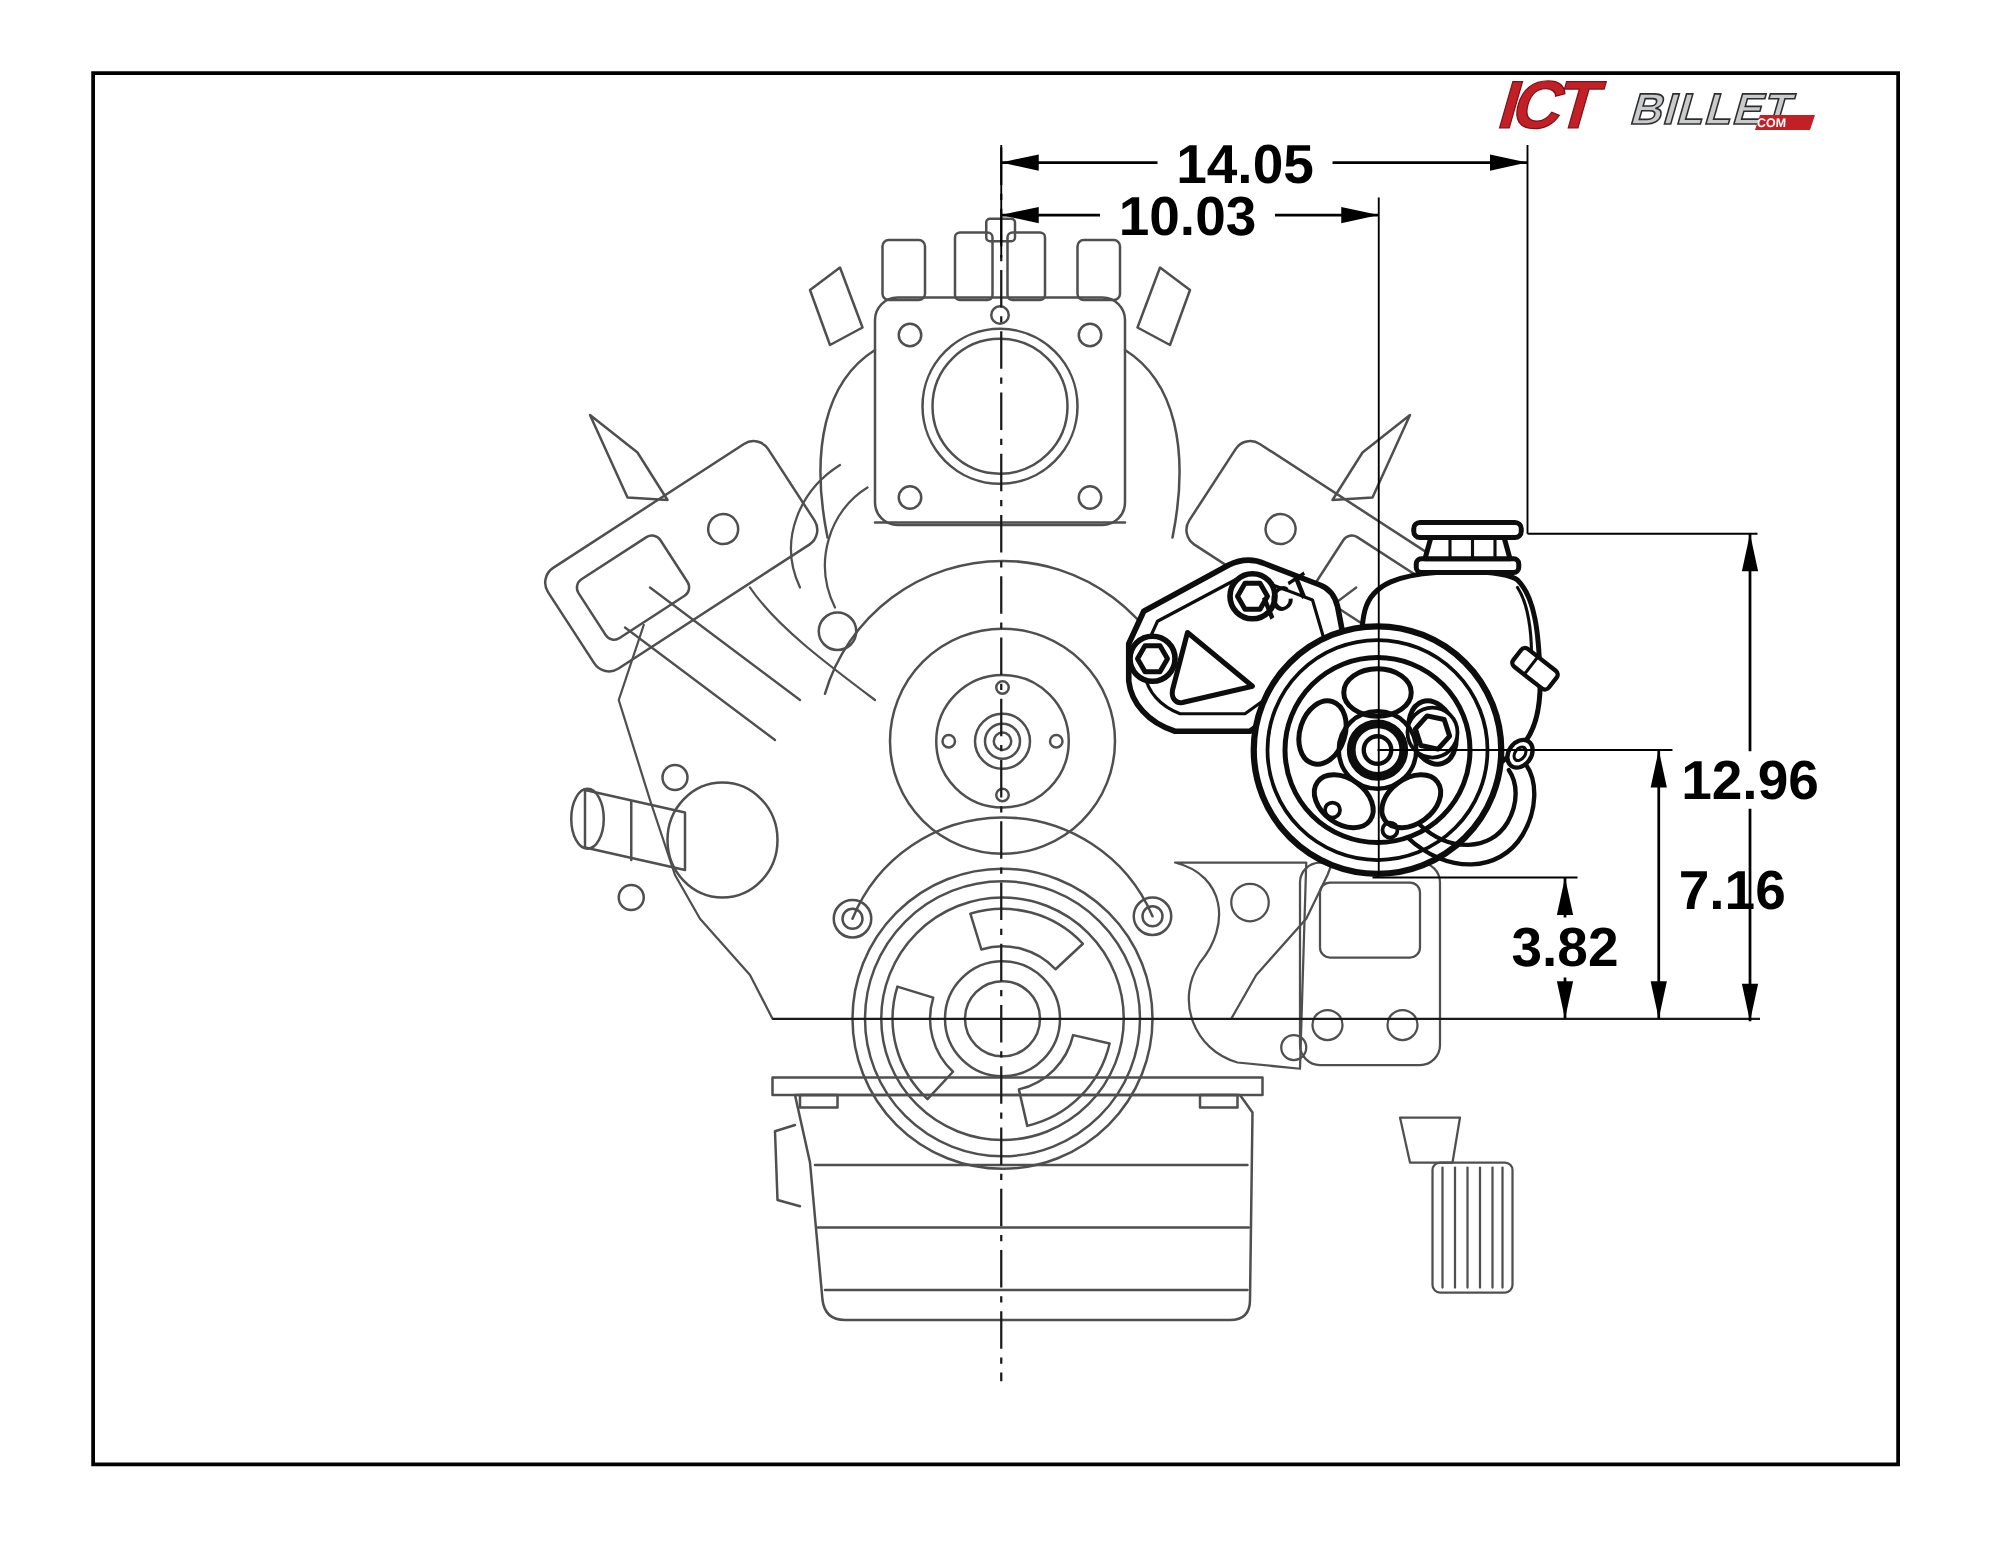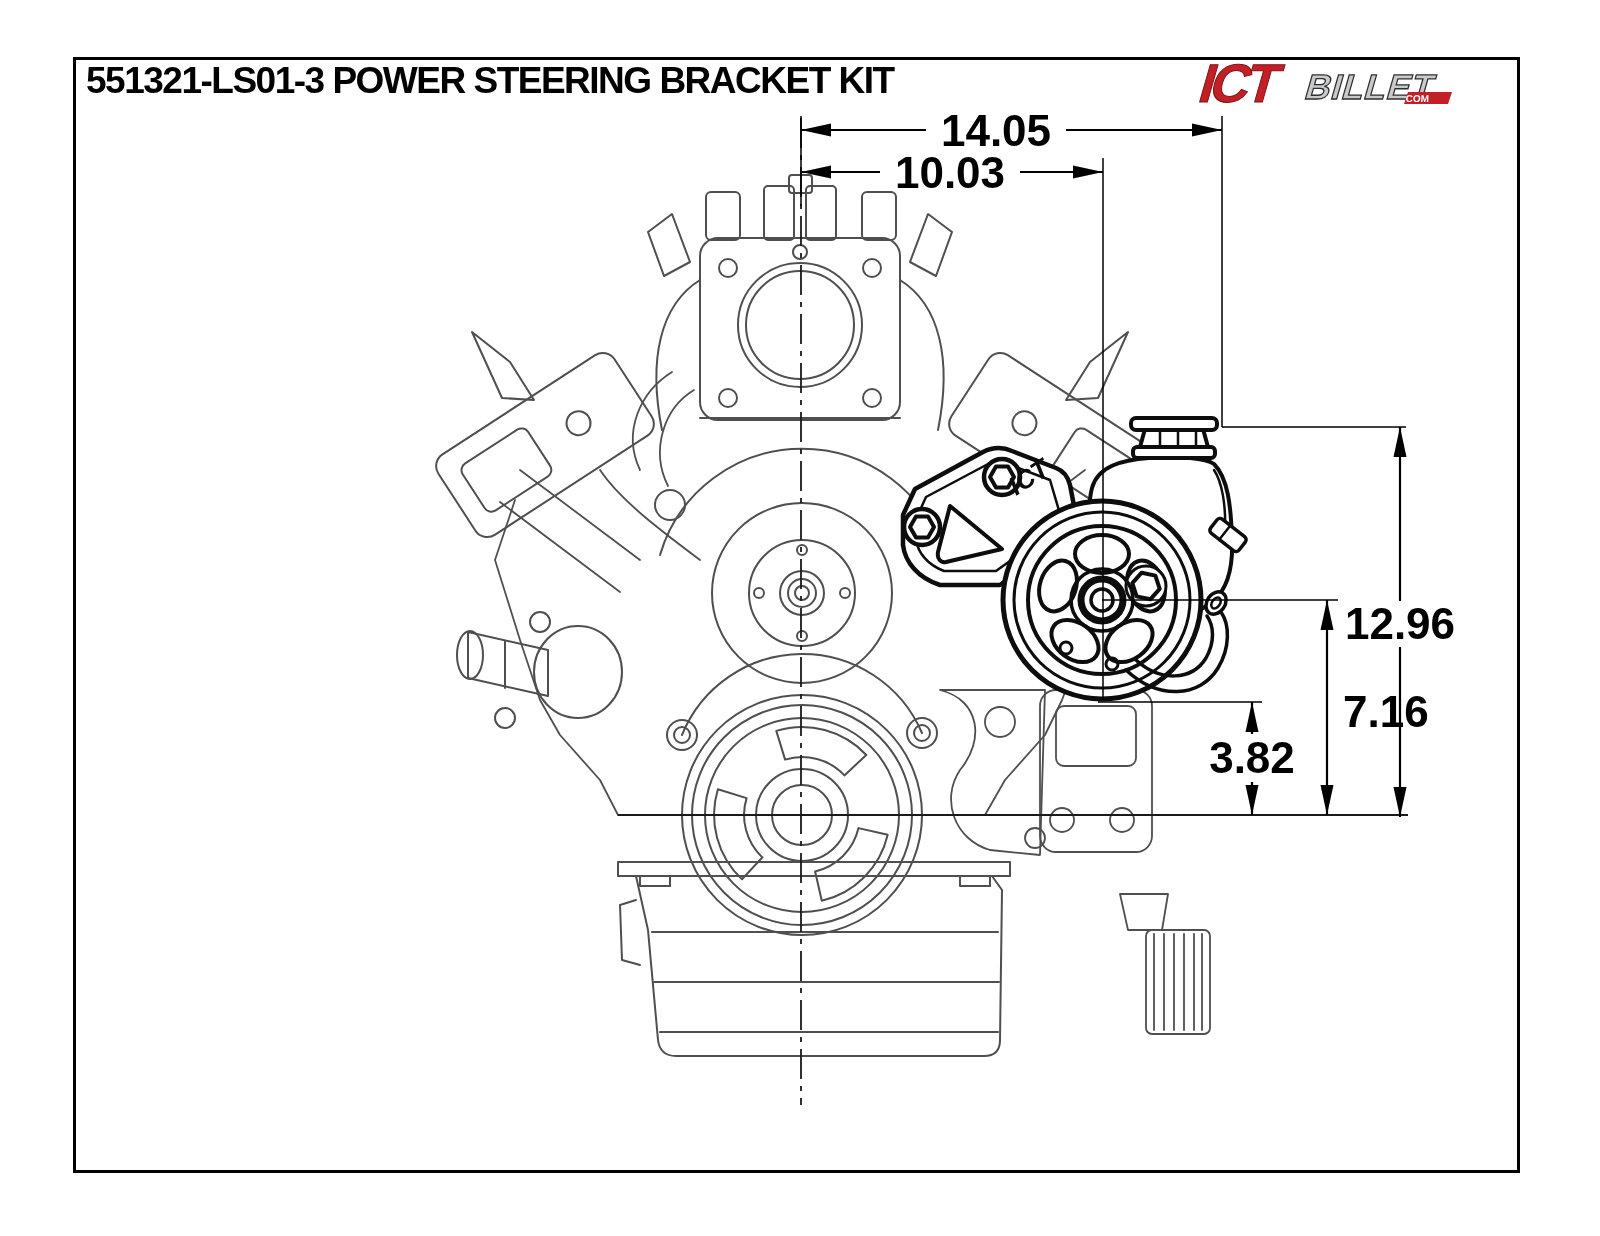--- a/index.html
+++ b/index.html
@@ -10,21 +10,20 @@
   .title{position:absolute;left:86px;top:60px;width:860px;
         font-size:37px;font-weight:bold;letter-spacing:-1.5px;color:#000;white-space:nowrap;}
   svg text{font-family:"Liberation Sans", sans-serif;}
   .dimtext{font-size:44px;font-weight:bold;fill:#000;}
 </style>
 </head>
 <body>
 
 <div class="page">
   <div class="sheet-border"></div>
-  <div class="title">551321-LS01-3 POWER STEERING BRACKET KIT</div>
 
   <svg width="1600" height="1236" viewBox="0 0 1600 1236" style="position:absolute;left:0;top:0;">
 
     <g>
       <text transform="translate(1196,102) skewX(-16)" font-size="54" font-weight="bold" fill="#c22026" stroke="#7c1014" stroke-width="1" letter-spacing="-4">ICT</text>
       <text transform="translate(1303,99) skewX(-16)" font-size="35" font-weight="bold" fill="#c9cacc" stroke="#2e2e2e" stroke-width="1.3" letter-spacing="1">BILLET</text>
       <polygon points="1408,92 1452,92 1448,104 1404,104" fill="#c22026"></polygon>
       <text x="1408" y="102" font-size="10" font-weight="bold" fill="#ffffff" transform="skewX(-3)">.COM</text>
     </g>
 

